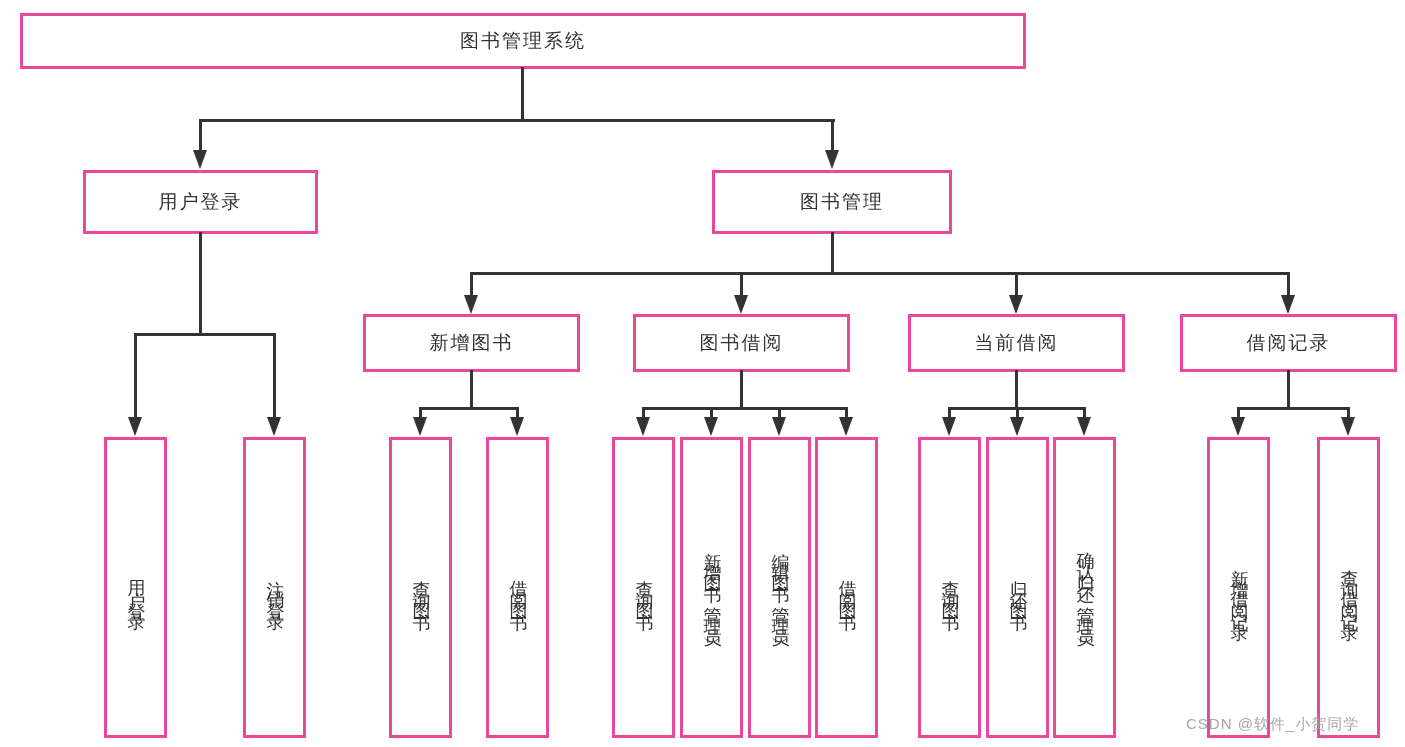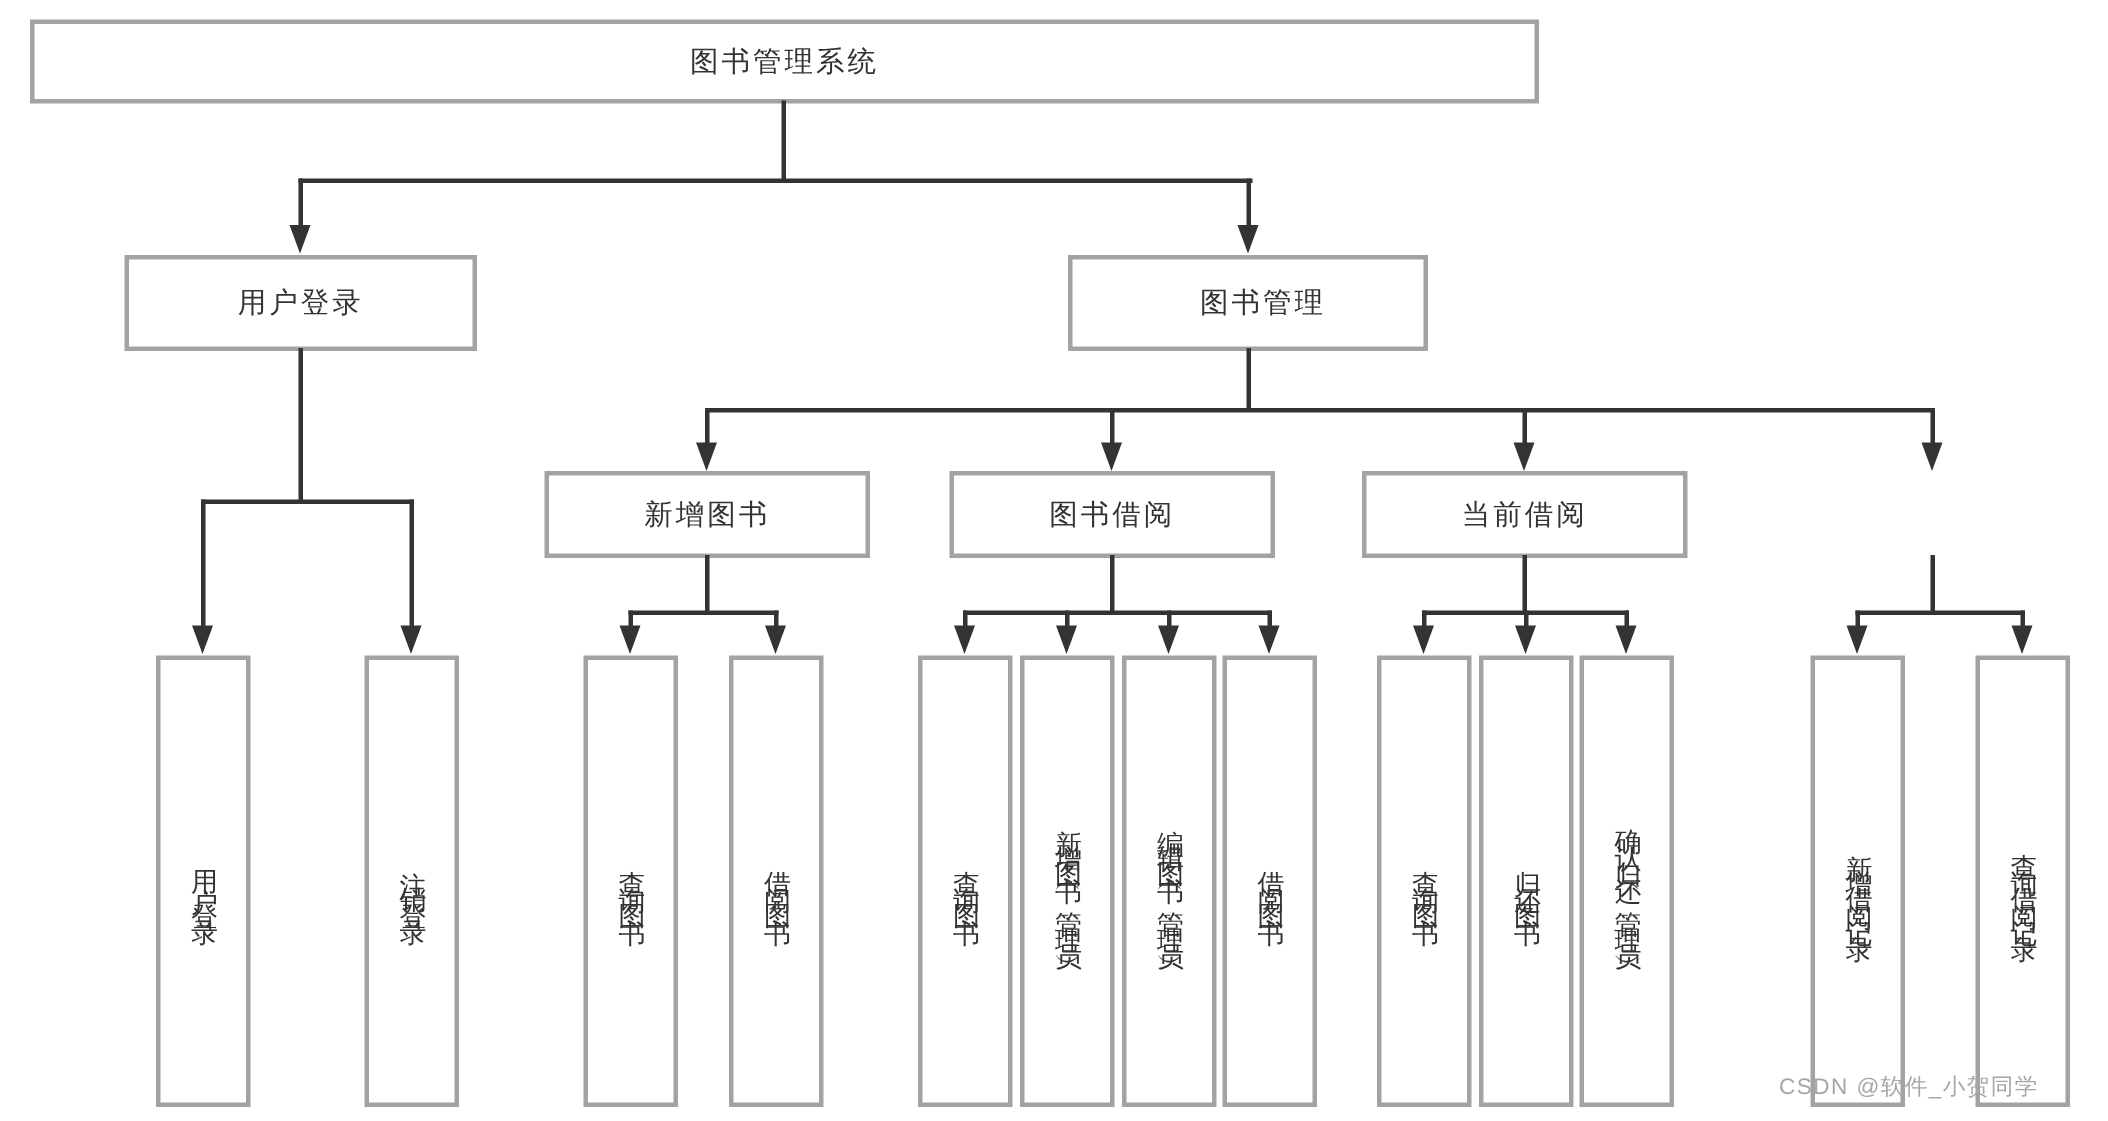--- a/index.html
+++ b/index.html
@@ -7,21 +7,21 @@
     position: relative;
     width: 1405px;
     height: 747px;
     background: #ffffff;
     font-family: "Liberation Sans", "DejaVu Sans", sans-serif;
     overflow: hidden;
   }
   .node {
     position: absolute;
     box-sizing: border-box;
-    border: 3px solid #a3a3a3;
+    border: 3px solid #ec4899;
     background: #ffffff;
     display: flex;
     align-items: center;
     justify-content: center;
     color: #333333;
   }
   .h-label {
     font-size: 19px;
     letter-spacing: 2px;
     white-space: nowrap;
@@ -99,20 +99,23 @@
 
   <div class="node" style="left:363px; top:314px; width:217px; height:58px;">
     <span class="h-label">新增图书</span>
   </div>
   <div class="node" style="left:633px; top:314px; width:217px; height:58px;">
     <span class="h-label">图书借阅</span>
   </div>
   <div class="node" style="left:908px; top:314px; width:217px; height:58px;">
     <span class="h-label">当前借阅</span>
   </div>
+  <div class="node" style="left:1180px; top:314px; width:217px; height:58px;">
+    <span class="h-label">借阅记录</span>
+  </div>
 
   <div class="line" style="left:470px; top:370px; width:3px; height:39px;"></div>
   <div class="line" style="left:419px; top:407px; width:100px; height:3px;"></div>
   <div class="line" style="left:419px; top:407px; width:3px; height:12px;"></div>
   <div class="arrow" style="left:413px; top:417px;"></div>
   <div class="line" style="left:516px; top:407px; width:3px; height:12px;"></div>
   <div class="arrow" style="left:510px; top:417px;"></div>
 
   <div class="line" style="left:740px; top:370px; width:3px; height:39px;"></div>
   <div class="line" style="left:642px; top:407px; width:206px; height:3px;"></div>

